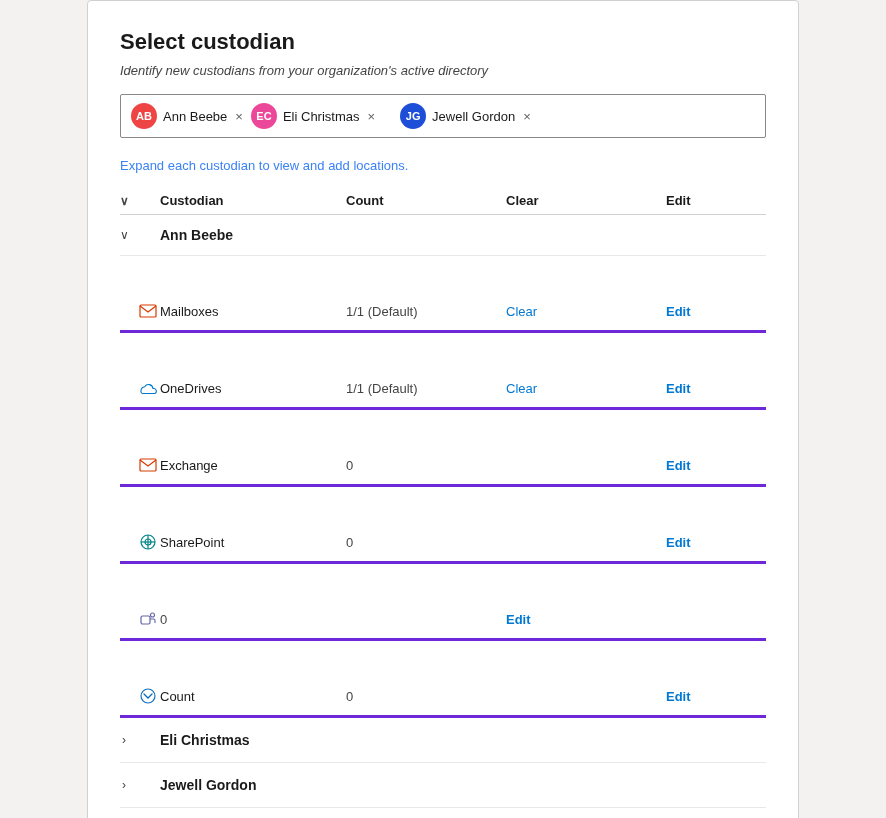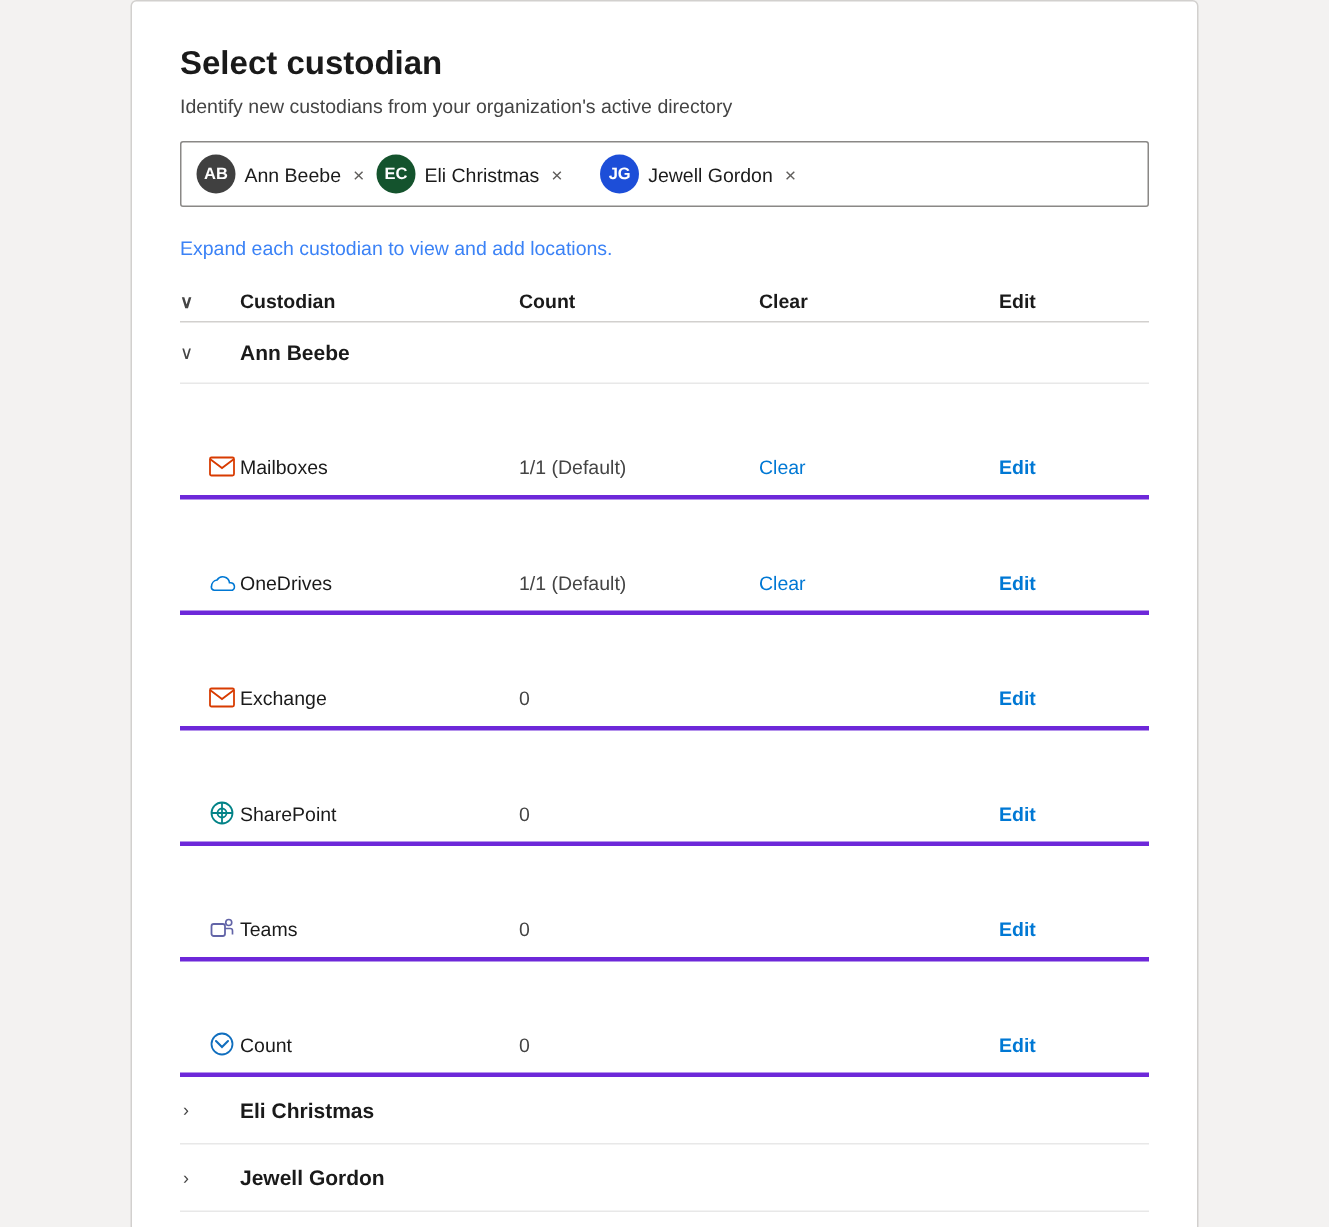--- a/index.html
+++ b/index.html
@@ -22,20 +22,21 @@
     .panel-title {
       font-size: 22px;
       font-weight: 700;
       color: #1a1a1a;
       margin-bottom: 8px;
     }
     .panel-subtitle {
       font-size: 13px;
       color: #444;
       margin-bottom: 16px;
+      font-style: italic;
     }
     .custodian-input {
       border: 1px solid #8a8886;
       border-radius: 2px;
       padding: 8px 10px;
       display: flex;
       align-items: center;
       gap: 8px;
       flex-wrap: wrap;
       min-height: 42px;
@@ -159,27 +160,27 @@
 </head>
 <body>
 
 <div class="panel">
   <div class="panel-title">Select custodian</div>
   <div class="panel-subtitle">Identify new custodians from your organization's active directory</div>
 
   <div class="custodian-input">
 
     <div class="tag">
-      <div class="avatar" style="background:#404040;">AB</div>
+      <div class="avatar" style="background:#ef4444;">AB</div>
       <span class="tag-name">Ann Beebe</span>
       <span class="tag-close">×</span>
     </div>
 
     <div class="tag">
-      <div class="avatar" style="background:#14532d;">EC</div>
+      <div class="avatar" style="background:#ec4899;">EC</div>
       <span class="tag-name">Eli Christmas</span>
       <span class="tag-close">×</span>
     </div>
 
     <div class="tag">
       <div class="avatar" style="background:#1d4ed8;margin-left:17px;">JG</div>
       <span class="tag-name">Jewell Gordon</span>
       <span class="tag-close">×</span>
     </div>
   </div>
@@ -258,21 +259,20 @@
   </div>
 
   <div class="data-row">
     <div class="row-icon">
       <svg class="icon-svg" viewBox="0 0 18 18" fill="none" xmlns="http://www.w3.org/2000/svg">
         <rect x="2" y="6" width="9" height="8" rx="1.5" stroke="#6264a7" stroke-width="1.2" fill="none"></rect>
         <circle cx="13.5" cy="5" r="2" stroke="#6264a7" stroke-width="1.1" fill="none"></circle>
         <path d="M11 9h3.5a1.5 1.5 0 0 1 1.5 1.5V13" stroke="#6264a7" stroke-width="1.1" fill="none"></path>
       </svg>
     </div>
-    <div class="row-label">Teams</div>
     <div class="row-count">0</div>
     <div></div>
     <div class="row-edit">Edit</div>
   </div>
 
   <div class="data-row">
     <div class="row-icon">
       <svg class="icon-svg" viewBox="0 0 18 18" fill="none" xmlns="http://www.w3.org/2000/svg">
         <circle cx="9" cy="9" r="7" stroke="#106ebe" stroke-width="1.2" fill="none"></circle>
         <path d="M5 7l4 4 4-4" stroke="#106ebe" stroke-width="1.4" fill="none" stroke-linecap="round"></path>

